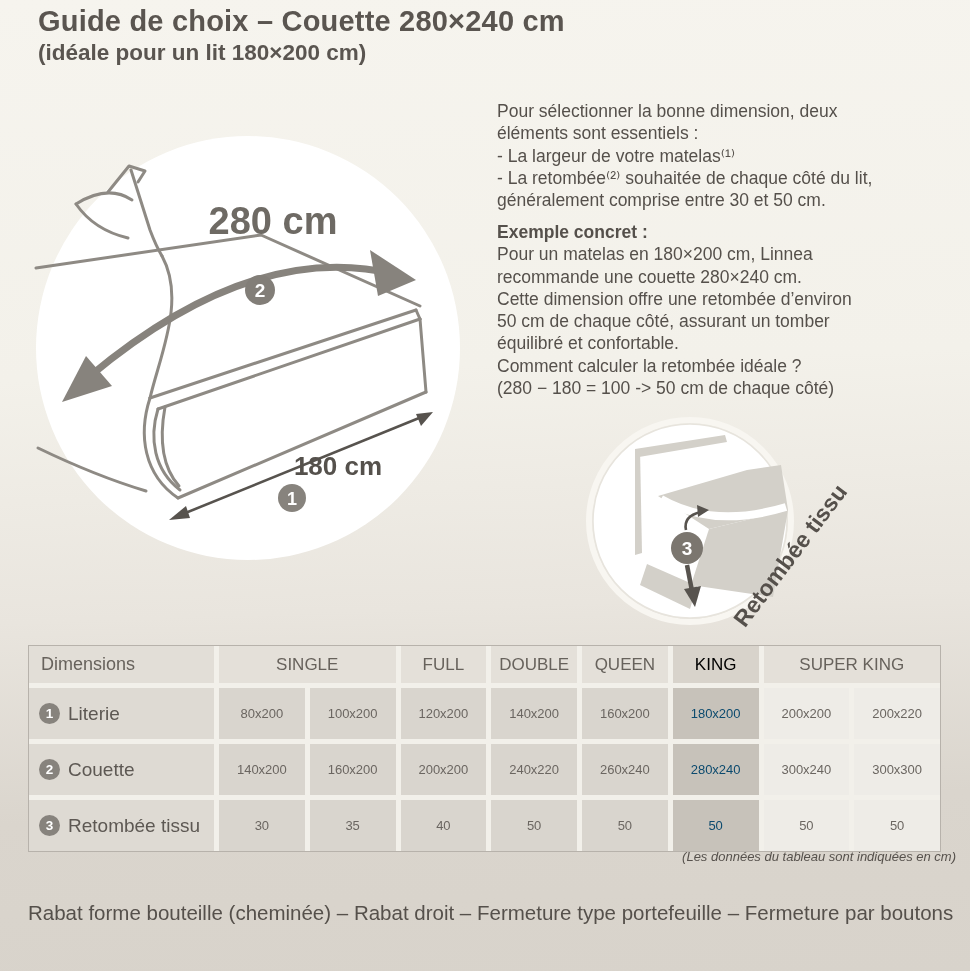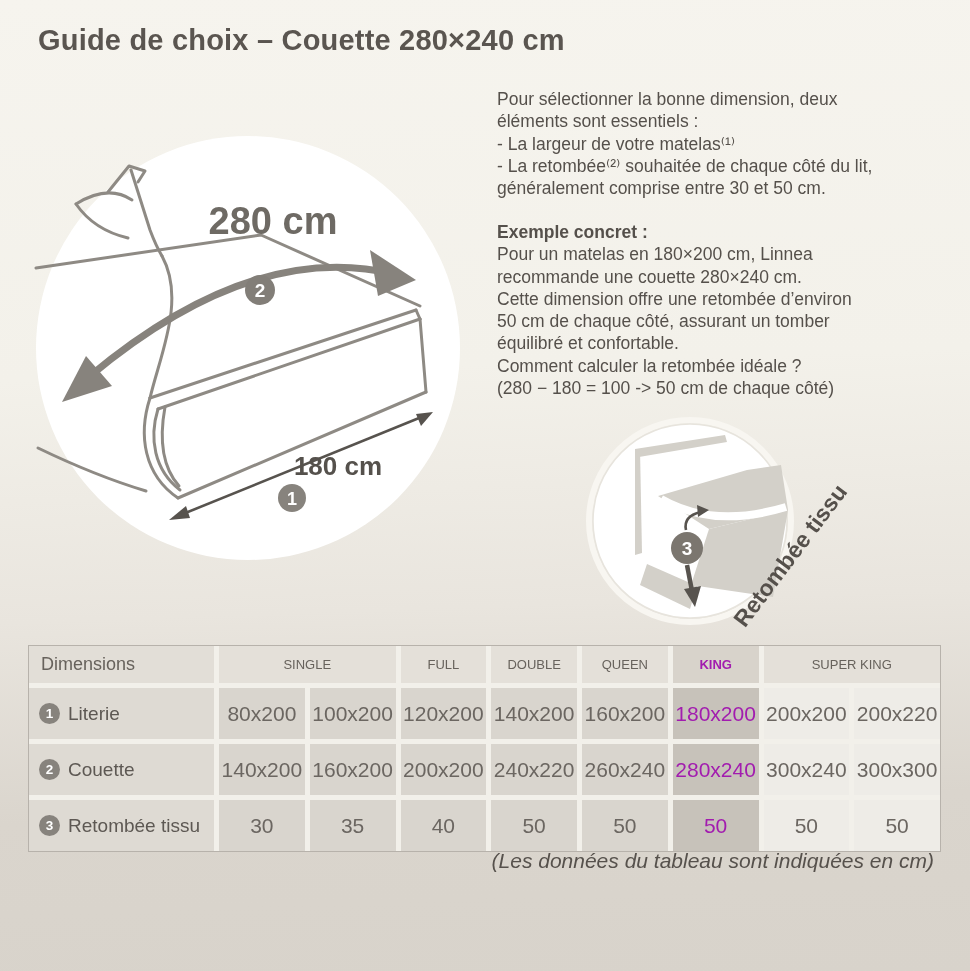--- a/index.html
+++ b/index.html
@@ -2,62 +2,63 @@
 <html lang="fr"><head>
 <meta charset="utf-8">
 <style>
   html,body{margin:0;padding:0;}
   body{width:970px;height:971px;overflow:hidden;
        font-family:"Liberation Sans","DejaVu Sans",sans-serif;}
   .page{position:relative;width:970px;height:971px;
         background:linear-gradient(178deg,#f6f4ee 0%,#f3f1ea 38%,#e9e5de 62%,#dad5cd 82%,#d8d3cb 100%);
         color:#57524d;}
   
-  .title-block{position:absolute;left:38px;top:23px;}
+  .title-block{position:absolute;left:38px;top:4px;}
   .title-block h1{margin:0;font-size:29px;line-height:34px;font-weight:bold;color:#5a5550;letter-spacing:.2px;}
   .title-block h2{margin:1px 0 0 0;font-size:22.5px;line-height:27px;font-weight:bold;color:#5a5550;}
   
-  .intro{position:absolute;left:497px;top:88px;width:460px;
+  .intro{position:absolute;left:497px;top:100px;width:460px;
          font-size:17.5px;line-height:22.3px;color:#55504b;}
   .example{position:absolute;left:497px;top:221px;width:460px;
            font-size:17.5px;line-height:22.3px;color:#55504b;}
   .example .ex-head{font-weight:bold;}
   
   .big-diagram{position:absolute;left:28px;top:130px;}
   .small-diagram{position:absolute;left:585px;top:413px;}
   
   .dim-table{position:absolute;left:28px;top:645px;width:913px;
              display:grid;grid-template-columns:185px repeat(8,1fr);
              gap:5px;background:#f2f0ea;border:1px solid #b7b2ab;box-sizing:border-box;}
   .dim-table .cell{display:flex;align-items:center;justify-content:center;
-                   font-size:21px;color:#6b6661;background:#d9d5ce;}
-  .dim-table .th{height:37px;background:#e4e0d9;font-size:13px;color:#67625c;}
+                   font-size:13px;color:#6b6661;background:#d9d5ce;}
+  .dim-table .th{height:37px;background:#e4e0d9;font-size:17px;color:#67625c;}
   .dim-table .th.corner{background:#e2ded7;justify-content:flex-start;padding-left:12px;font-size:18px;box-sizing:border-box;}
-  .dim-table .th.hl{background:#d8d3cb;color:#a21caf;font-weight:bold;}
+  .dim-table .th.hl{background:#d8d3cb;color:#000000;font-weight:normal;}
   .dim-table .rowlabel{height:51px;background:#dedad3;justify-content:flex-start;padding-left:10px;
                        font-size:19px;color:#5d5853;box-sizing:border-box;gap:8px;}
   .dim-table .val{height:51px;}
-  .dim-table .val.hl{background:#c7c2ba;color:#a21caf;text-align:right;}
+  .dim-table .val.hl{background:#c7c2ba;color:#0c4a6e;text-align:right;}
   .dim-table .val.light{background:#eeece7;}
   .badge{display:inline-flex;align-items:center;justify-content:center;
          width:21px;height:21px;border-radius:50%;background:#87837d;color:#fff;
          font-size:13.5px;font-weight:bold;flex:0 0 auto;}
   
-  .unit-note{position:absolute;right:36px;top:849px;font-size:21px;font-style:italic;color:#56514c;}
+  .unit-note{position:absolute;right:14px;top:849px;font-size:13px;font-style:italic;color:#56514c;}
   .closures-head{position:absolute;left:28px;top:874px;font-size:19.5px;font-weight:600;color:#55504b;
                  text-decoration:underline;text-underline-offset:4px;}
   .closures-line{position:absolute;left:28px;top:901px;font-size:20.5px;color:#55504b;white-space:nowrap;}
 </style>
 </head>
 <body>
 
 <div class="page">
 
   <div class="title-block">
     <h1>Guide de choix – Couette 280×240 cm</h1>
+    <h2>(idéale pour un lit 180×200 cm)</h2>
   </div>
 
   <div class="intro">Pour sélectionner la bonne dimension, deux<br>éléments sont essentiels :<br>- La largeur de votre matelas⁽¹⁾<br>- La retombée⁽²⁾ souhaitée de chaque côté du lit,<br>généralement comprise entre 30 et 50 cm.</div>
 
   <div class="example">
     <div class="ex-head">Exemple concret :</div>
     <div>Pour un matelas en 180×200 cm, Linnea<br>recommande une couette 280×240 cm.<br>Cette dimension offre une retombée d’environ<br>50 cm de chaque côté, assurant un tomber<br>équilibré et confortable.<br>Comment calculer la retombée idéale ?<br>(280 − 180 = 100  -&gt; 50 cm de chaque côté)</div>
   </div>
 
   <svg class="big-diagram" width="442" height="442" viewBox="0 0 442 442">
@@ -172,14 +173,15 @@
       <div class="cell val">35</div>
       <div class="cell val">40</div>
       <div class="cell val">50</div>
       <div class="cell val">50</div>
       <div class="cell val hl">50</div>
       <div class="cell val light">50</div>
       <div class="cell val light">50</div>
     </div>
 
   <div class="unit-note">(Les données du tableau sont indiquées en cm)</div>
+  <div class="closures-line">Rabat forme bouteille (cheminée) – Rabat droit – Fermeture type portefeuille – Fermeture par boutons</div>
 
 </div>
 
 </body></html>

